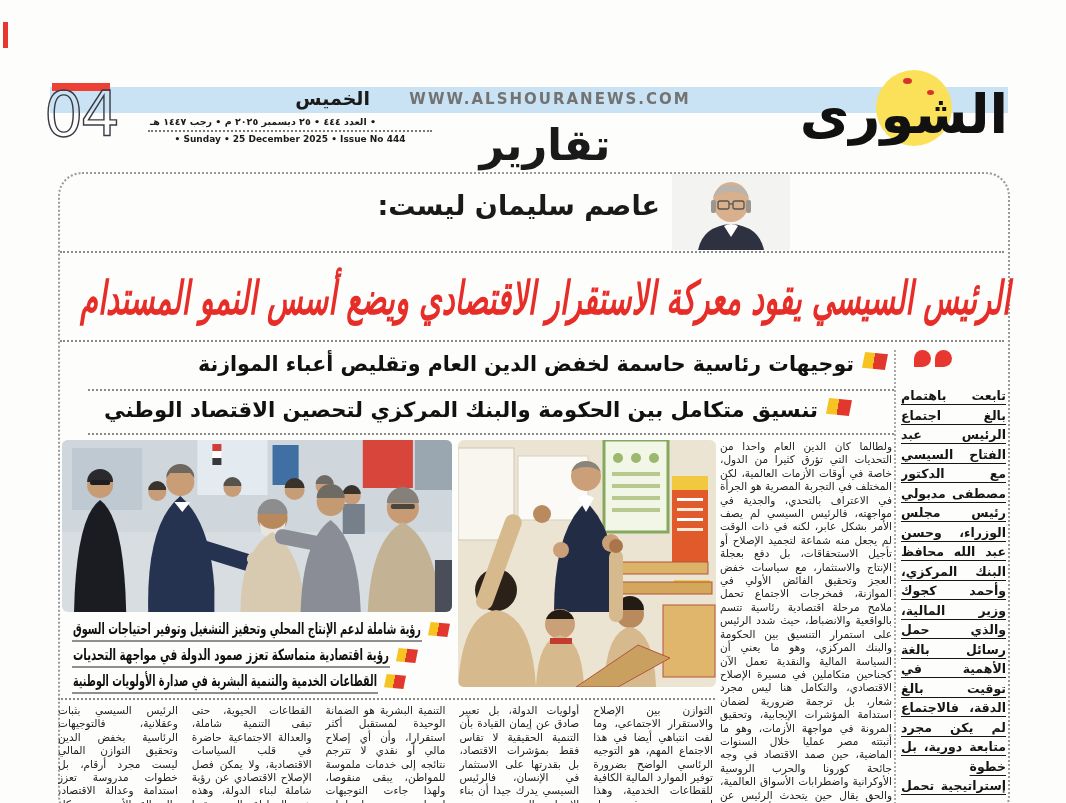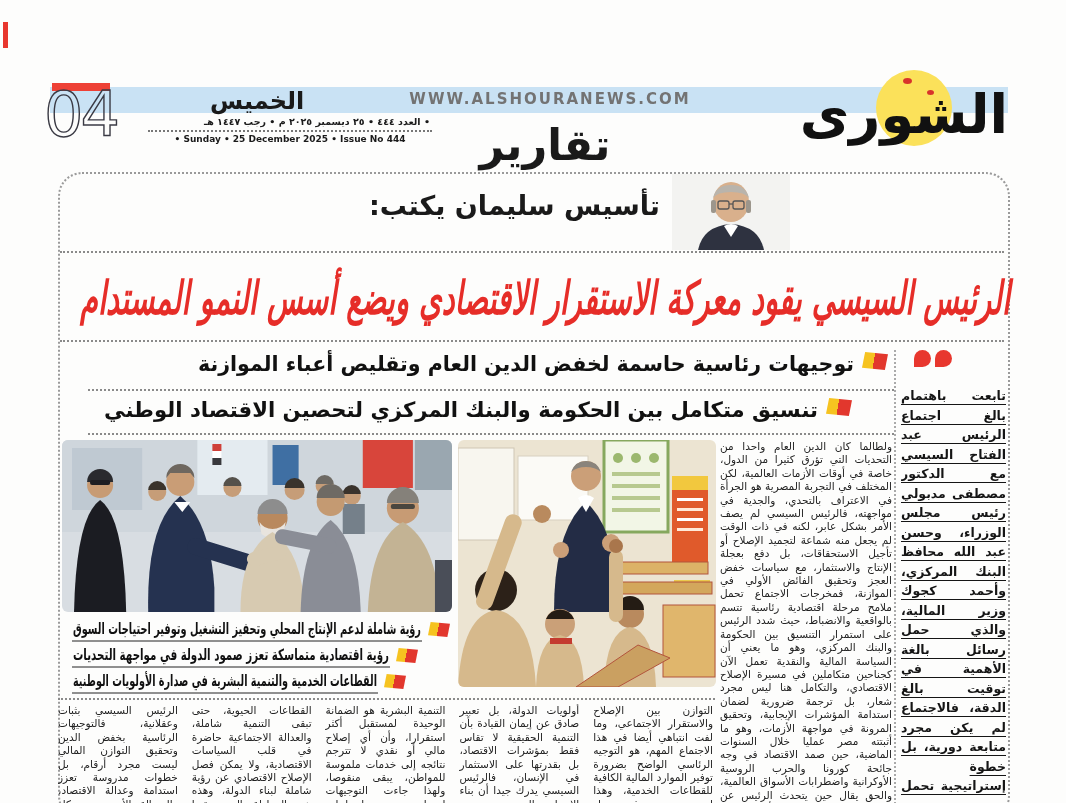--- a/index.html
+++ b/index.html
@@ -11,22 +11,22 @@
   .corner-red{left:3px;top:2px;width:5px;height:26px;background:#e8372e;}
   .band{left:50px;top:67px;width:958px;height:26px;background:#c9e2f4;}
   .website{left:395px;top:70px;width:310px;text-align:center;color:#737373;
            font-size:15px;font-weight:bold;letter-spacing:2px;}
   .pn-redbar{left:52px;top:63px;width:58px;height:8px;background:#ee4136;}
   .pagenum{left:44px;top:64px;font-size:62px;line-height:62px;letter-spacing:-3px;
            font-weight:400;color:#3a3a44;}
   @supports (-webkit-text-stroke:1px #000){
     .pagenum{color:transparent;-webkit-text-stroke:1.4px #3a3a44;}
   }
-  .day{left:210px;top:67px;width:160px;text-align:left;font-size:24px;font-weight:bold;direction:rtl;}
-  .date-ar{left:150px;top:96px;width:280px;text-align:right;font-size:9.5px;font-weight:bold;direction:rtl;}
+  .day{left:210px;top:67px;width:160px;text-align:right;font-size:19px;font-weight:bold;direction:rtl;}
+  .date-ar{left:150px;top:96px;width:280px;text-align:left;font-size:9.5px;font-weight:bold;direction:rtl;}
   .mast-dots{left:148px;top:110px;width:284px;border-top:2px dotted #777;}
   .date-en{left:165px;top:114px;width:250px;text-align:center;font-size:9px;font-weight:bold;}
   .logo-circle{left:876px;top:50px;width:76px;height:76px;border-radius:50%;background:#fbe15a;}
   .logo-text{left:826px;top:56px;width:182px;height:78px;text-align:left;font-size:54px;
              line-height:78px;font-weight:bold;color:#111;direction:rtl;}
   .logo-dia1{left:903px;top:58px;width:9px;height:6px;border-radius:50%;background:#d8332b;}
   .logo-dia2{left:927px;top:70px;width:7px;height:5px;border-radius:50%;background:#d8332b;}
   .section-label{left:430px;top:100px;width:230px;text-align:center;font-size:43px;
                  font-weight:bold;direction:rtl;}
 
@@ -92,21 +92,21 @@
   <div class="abs mast-dots"></div>
   <div class="abs date-en">• Sunday    • 25 December 2025    • Issue No 444</div>
   <div class="abs logo-circle"></div>
   <div class="abs logo-text">الشورى</div>
   <div class="abs logo-dia1"></div>
   <div class="abs logo-dia2"></div>
   <div class="abs section-label">تقارير</div>
 
   <div class="abs article-box"></div>
 
-  <div class="abs author-name">تأسيس سليمان يكتب:</div>
+  <div class="abs author-name">عاصم سليمان ليست:</div>
   <div class="abs author-photo">
     <svg width="118" height="76" viewBox="0 0 118 76">
       <rect width="118" height="76" fill="#f3f3f1"></rect>
       <ellipse cx="59" cy="28" rx="18" ry="20" fill="#d9b08c"></ellipse>
       <path d="M41 24 q3 -13 18 -13 q15 0 18 13 q-4 -6 -18 -6 q-14 0 -18 6" fill="#b9b4ac"></path>
       <rect x="39" y="26" width="5" height="13" rx="2" fill="#9c968c"></rect>
       <rect x="74" y="26" width="5" height="13" rx="2" fill="#9c968c"></rect>
       <rect x="46" y="27" width="11" height="8" rx="2" fill="none" stroke="#555" stroke-width="1.3"></rect>
       <rect x="61" y="27" width="11" height="8" rx="2" fill="none" stroke="#555" stroke-width="1.3"></rect>
       <line x1="57" y1="30" x2="61" y2="30" stroke="#555" stroke-width="1.3"></line>

